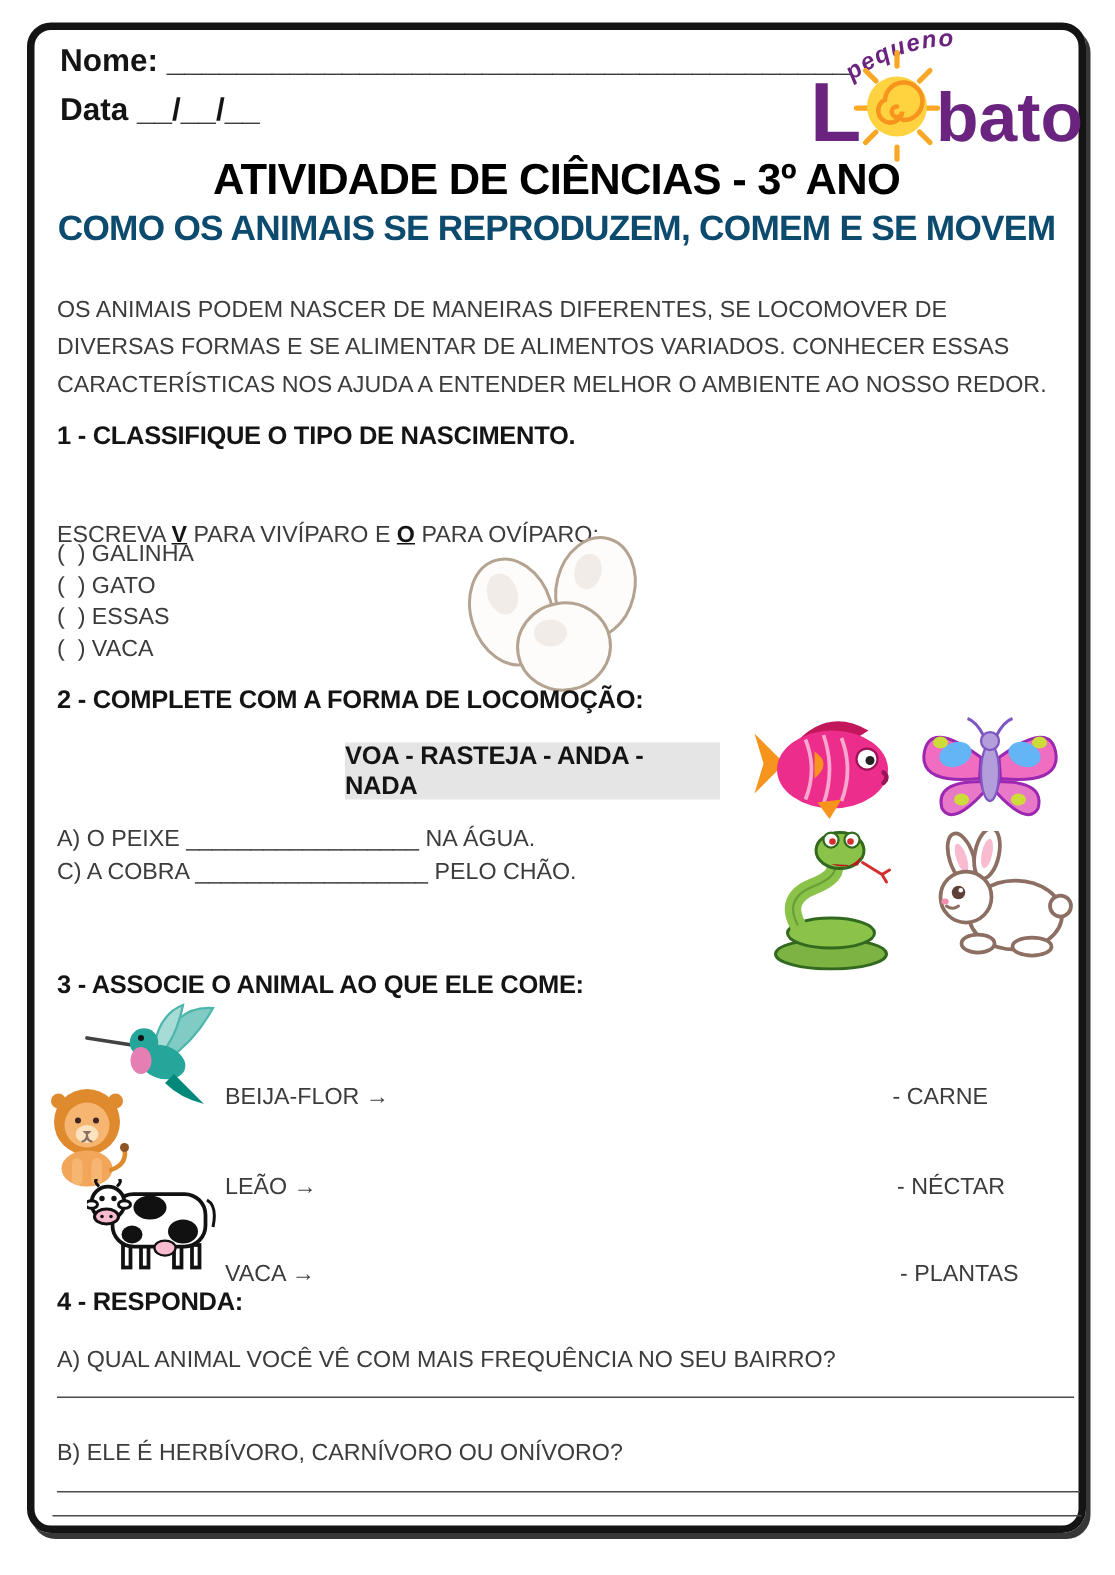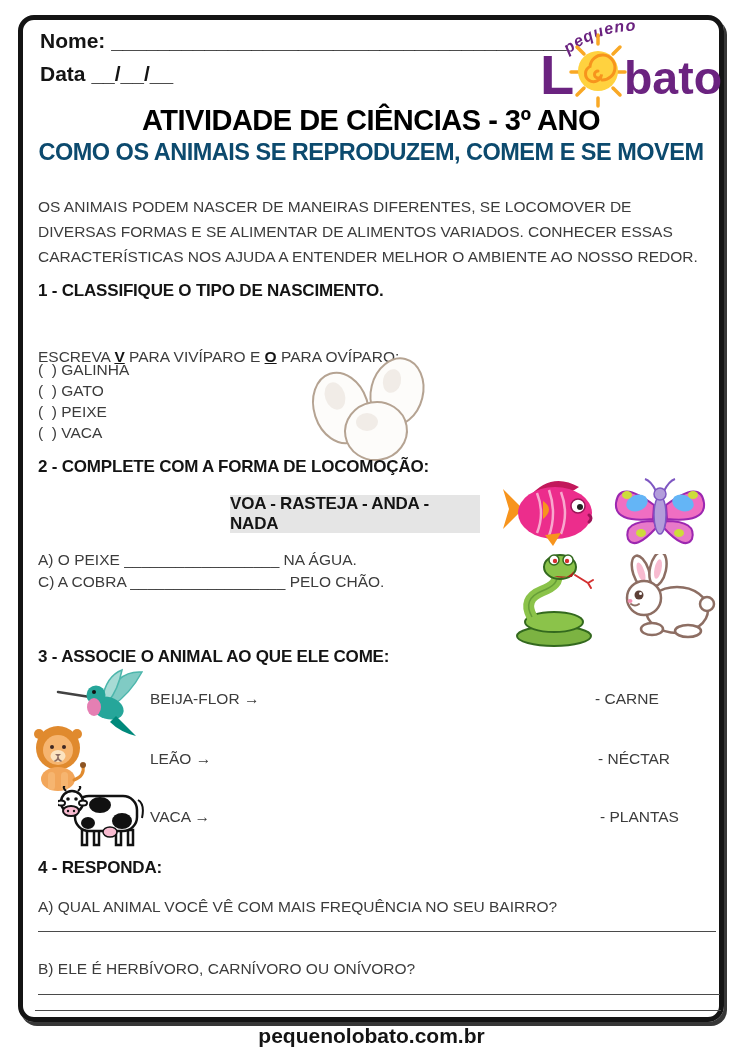--- a/index.html
+++ b/index.html
@@ -42,21 +42,21 @@
     display:flex;align-items:center;justify-content:center;
     font-size:17px;font-weight:700;color:#141414;letter-spacing:-.2px;
   }
   .q2-items{left:38px;top:549px;font-size:15.5px;line-height:21.5px;}
   .fish{left:499px;top:471px;}
   .butterfly{left:611px;top:473px;}
   .snake{left:512px;top:551px;}
   .rabbit{left:614px;top:554px;}
 
   .q3-heading{left:38px;top:647px;}
-  .q3-label{font-size:15.5px;color:#3c3c3c;}
+  .q3-label{font-size:15.5px;color:#3c3c3c;margin-top:33px;}
   .bird{left:56px;top:666px;}
   .lion{left:27px;top:722px;}
   .cow{left:58px;top:786px;}
 
   .q4-heading{left:38px;top:858px;}
   .q4-q{font-size:15.5px;color:#3c3c3c;}
   .ansline{border-bottom:1.5px solid #4a4a4a;height:0;}
 
   .footer{left:0;top:1024px;width:743px;text-align:center;font-size:21px;font-weight:700;color:#141414;}
 </style>
@@ -98,21 +98,21 @@
   <div class="abs title">ATIVIDADE DE CIÊNCIAS - 3º ANO</div>
   <div class="abs subtitle">COMO OS ANIMAIS SE REPRODUZEM, COMEM E SE MOVEM</div>
 
   <div class="abs intro prew">OS ANIMAIS PODEM NASCER DE MANEIRAS DIFERENTES, SE LOCOMOVER DE DIVERSAS FORMAS E SE ALIMENTAR DE ALIMENTOS VARIADOS. CONHECER ESSAS CARACTERÍSTICAS NOS AJUDA A ENTENDER MELHOR O AMBIENTE AO NOSSO REDOR.</div>
 
   <div class="abs sec-heading q1-heading">1 - CLASSIFIQUE O TIPO DE NASCIMENTO.</div>
   <div class="abs q1-instr"><span class="pre">ESCREVA </span><b class="pre">V</b><span class="pre"> PARA VIVÍPARO E </span><b class="pre">O</b><span class="pre"> PARA OVÍPARO:</span></div>
   <div class="abs q1-items">
     <div class="pre">(  ) GALINHA</div>
     <div class="pre">(  ) GATO</div>
-    <div class="pre">(  ) PEIXE</div>
+    <div class="pre">(  ) ESSAS</div>
     <div class="pre">(  ) VACA</div>
   </div>
 
   <div class="abs eggs">
     <svg width="152" height="114" viewBox="0 0 152 114">
       <g fill="#FDFCFA" stroke="#B5A392" stroke-width="2">
         <ellipse cx="48" cy="58" rx="27" ry="36" transform="rotate(-18 48 58)"></ellipse>
         <ellipse cx="104" cy="42" rx="26" ry="34" transform="rotate(14 104 42)"></ellipse>
         <ellipse cx="83" cy="81" rx="31" ry="29" transform="rotate(-10 83 81)"></ellipse>
       </g>
@@ -268,15 +268,14 @@
   <div class="abs q3-label pre" style="left:150px;top:808px;">VACA →</div>
   <div class="abs q3-label pre" style="left:600px;top:808px;">- PLANTAS</div>
 
   <div class="abs sec-heading q4-heading">4 - RESPONDA:</div>
   <div class="abs q4-q" style="left:38px;top:898px;">A) QUAL ANIMAL VOCÊ VÊ COM MAIS FREQUÊNCIA NO SEU BAIRRO?</div>
   <div class="abs ansline" style="left:38px;top:931px;width:678px;"></div>
   <div class="abs q4-q" style="left:38px;top:960px;">B) ELE É HERBÍVORO, CARNÍVORO OU ONÍVORO?</div>
   <div class="abs ansline" style="left:38px;top:994px;width:682px;"></div>
   <div class="abs ansline" style="left:35px;top:1010px;width:686px;"></div>
 
-  <div class="abs footer">pequenolobato.com.br</div>
 
 </div>
 
 </body></html>

